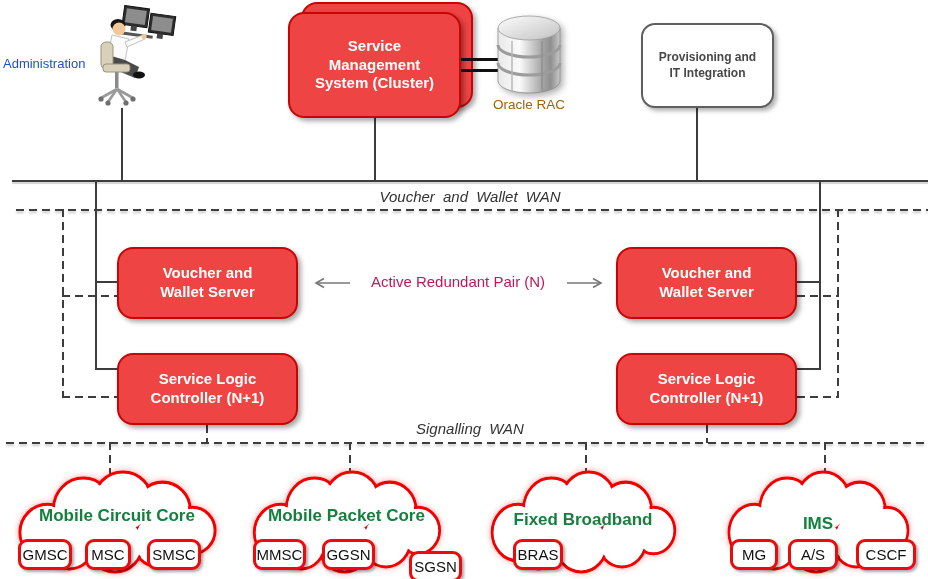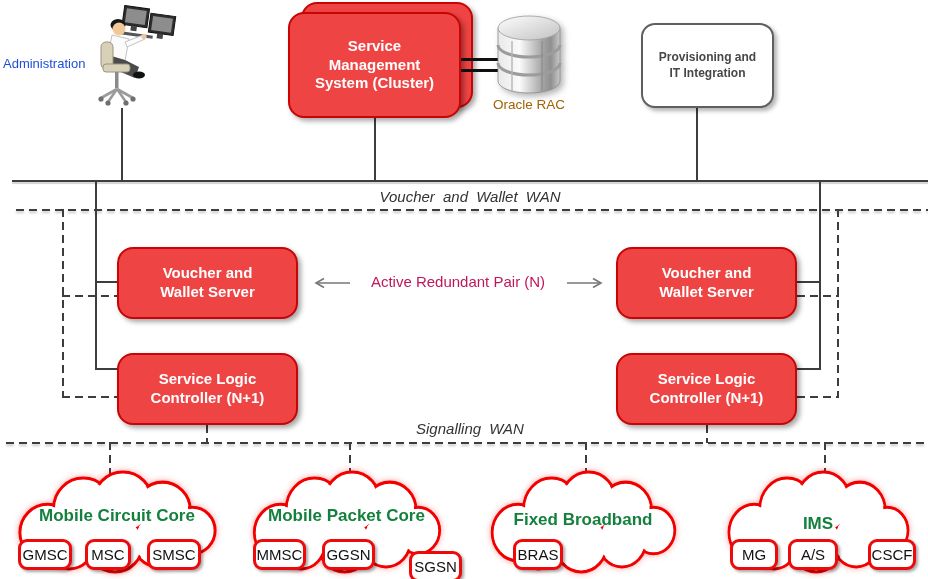--- a/index.html
+++ b/index.html
@@ -292,16 +292,16 @@
         <circle cx="156" cy="42" r="26"></circle>
           <circle cx="186" cy="62" r="21"></circle>
           <circle cx="152" cy="72" r="24"></circle>
         <circle cx="108" cy="75" r="26"></circle>
           <circle cx="62" cy="75" r="23"></circle>
       </g>
     </svg>
     <div class="cloud-title" style="top:46px;">IMS</div>
     <div class="node" style="left:12px;width:48px;">MG</div>
     <div class="node" style="left:70px;width:50px;">A/S</div>
-    <div class="node" style="left:150px;width:48px;">CSCF</div>
+    <div class="node" style="left:138px;width:60px;">CSCF</div>
   </div>
 
 </div>
 
 </body></html>

